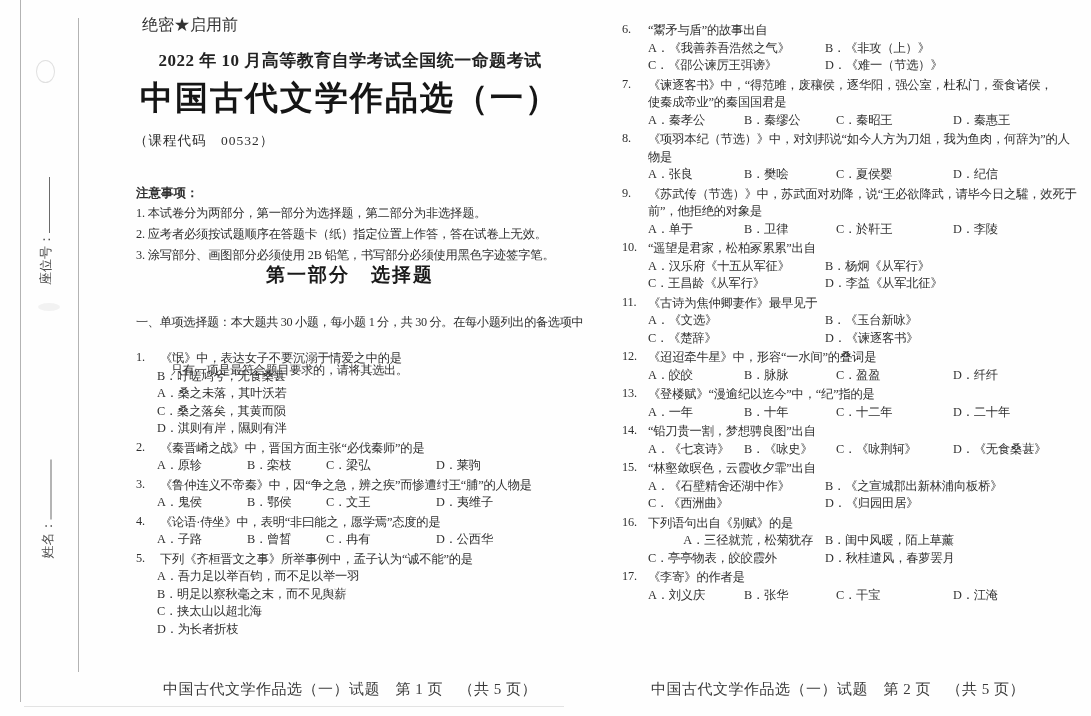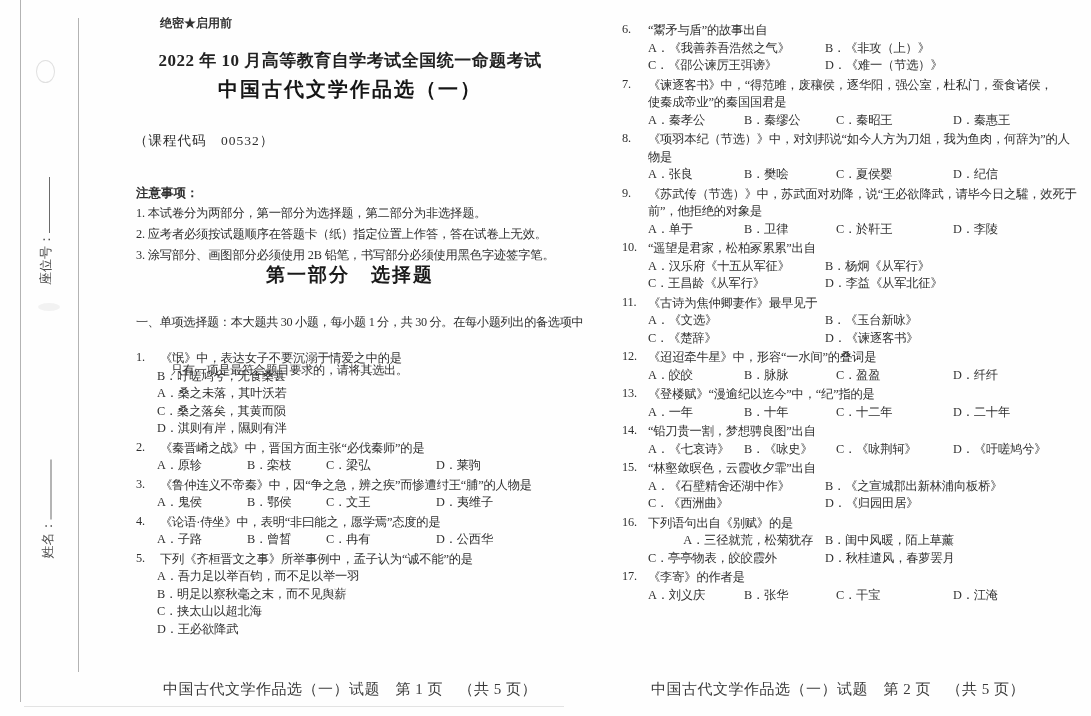--- a/index.html
+++ b/index.html
@@ -23,23 +23,23 @@
   .rot-seat{left:-8px;top:222px;}
   .rot-seat .blank{width:56px;}
   .rot-name{left:-2px;top:500px;}
   .rot-name .blank{width:60px;}
 
   .page{position:absolute;top:0;height:716px;}
   .page-left{left:134px;width:432px;}
   .page-right{left:618px;width:440px;}
 
   .abs{position:absolute;left:0;width:100%;}
-  .secrecy{position:absolute;left:26px;top:15px;font-size:12px;font-weight:bold;color:#333;}
+  .secrecy{position:absolute;left:8px;top:15px;font-size:16px;font-weight:normal;color:#333;}
   .exam-title{top:49px;text-align:center;font-size:17px;font-weight:600;letter-spacing:.5px;color:#222;}
-  .subject-title{top:76px;text-align:center;font-size:20px;font-weight:bold;letter-spacing:2px;color:#151515;}
+  .subject-title{top:76px;text-align:center;font-size:33px;font-weight:bold;letter-spacing:2px;color:#151515;}
   .course-code{top:132px;text-align:left;font-size:13.5px;letter-spacing:1px;}
   .notice-title{position:absolute;left:2px;top:185px;font-size:12.5px;font-weight:bold;}
   .notice-items{position:absolute;left:2px;top:203px;font-size:12.3px;line-height:21px;letter-spacing:-.2px;white-space:nowrap;}
   .part1-heading{top:262px;text-align:center;font-size:19px;font-weight:bold;letter-spacing:2px;color:#1a1a1a;}
   .sec-intro{position:absolute;left:2px;top:312px;font-size:12.2px;line-height:21.5px;letter-spacing:-.35px;white-space:nowrap;}
   .sec-intro .l2{padding-left:35px;margin-top:26px;}
 
   .questions{position:absolute;font-size:12.3px;letter-spacing:-.2px;}
   #qs-0{left:2px;top:350px;width:428px;}
   #qs-1{left:4px;top:22px;width:436px;}
@@ -142,21 +142,21 @@
             </div>
           </div>
         </div>
         <div class="q">
           <div class="qn">5.</div>
           <div class="qc">
             <div class="qline">下列《齐桓晋文之事》所举事例中，孟子认为“诚不能”的是</div>
             <div class="qline opt-stack">A．吾力足以举百钧，而不足以举一羽</div>
             <div class="qline opt-stack">B．明足以察秋毫之末，而不见舆薪</div>
             <div class="qline opt-stack">C．挟太山以超北海</div>
-            <div class="qline opt-stack">D．王必欲降武</div>
+            <div class="qline opt-stack">D．为长者折枝</div>
           </div>
         </div>
       </div>
 
     <div class="footer">中国古代文学作品选（一）试题　第 1 页　（共 5 页）</div>
   </div>
 
   <div class="page page-right">
     <div class="questions" id="qs-1">
         <div class="q">
@@ -265,21 +265,21 @@
           </div>
         </div>
         <div class="q">
           <div class="qn">14.</div>
           <div class="qc">
             <div class="qline">“铅刀贵一割，梦想骋良图”出自</div>
             <div class="optrow">
               <span class="opt" style="width: 84px;">A．《七哀诗》</span>
               <span class="opt" style="width: 80px;">B．《咏史》</span>
               <span class="opt" style="width: 105px;">C．《咏荆轲》</span>
-              <span class="opt">D．《吁嗟鸠兮》</span>
+              <span class="opt">D．《无食桑葚》</span>
             </div>
           </div>
         </div>
         <div class="q">
           <div class="qn">15.</div>
           <div class="qc">
             <div class="qline">“林壑敛暝色，云霞收夕霏”出自</div>
             <div class="optrow">
               <span class="opt" style="width: 165px;">A．《石壁精舍还湖中作》</span>
               <span class="opt">B．《之宣城郡出新林浦向板桥》</span>

